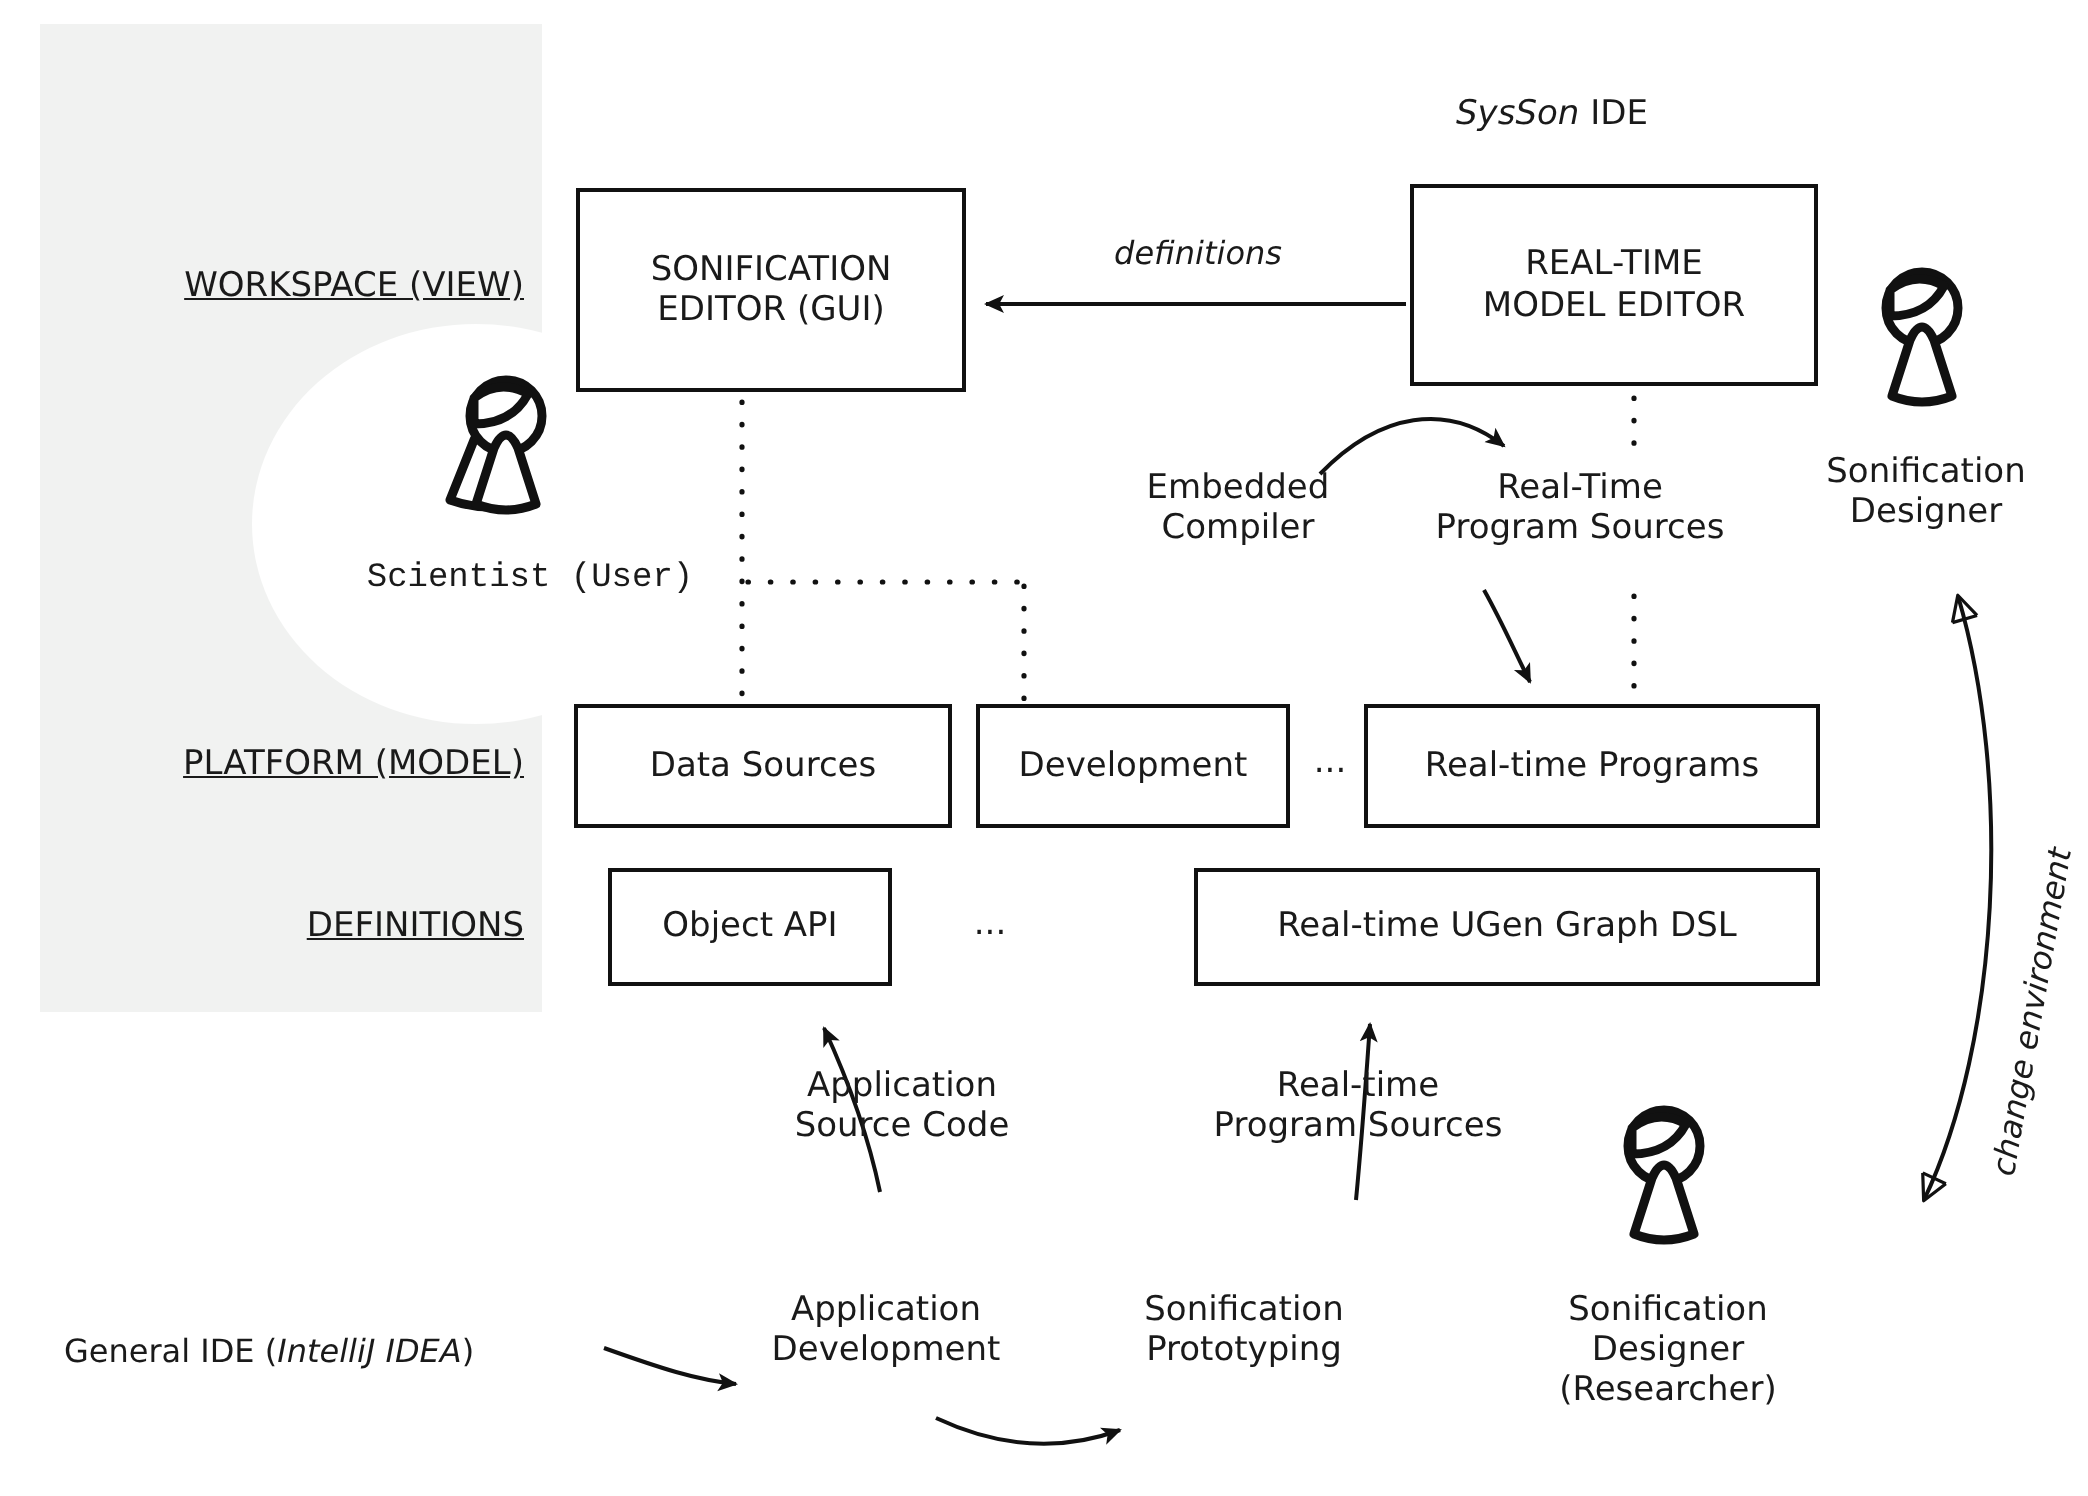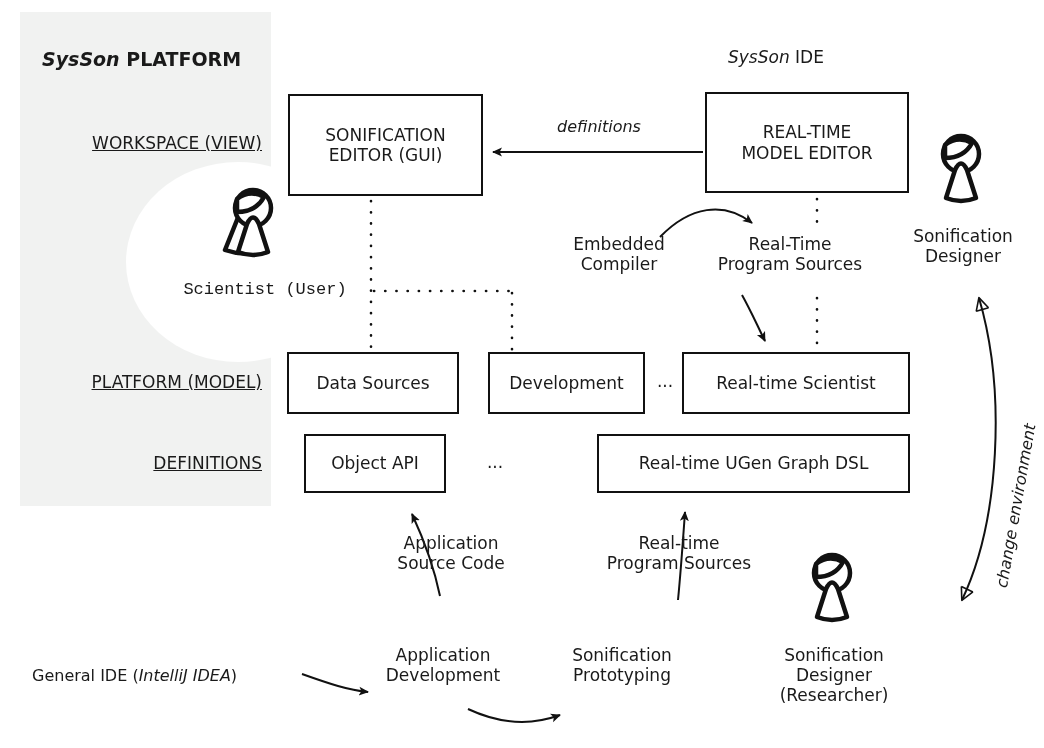--- a/index.html
+++ b/index.html
@@ -76,54 +76,51 @@
         <path d="M14,1.6 L14,14.4" fill="none" stroke="#111" stroke-width="1.6"></path>
       </marker>
       <marker id="openArrowEnd" markerWidth="16" markerHeight="16" refX="14" refY="8" orient="auto" markerUnits="userSpaceOnUse">
         <path d="M2,1.6 L14.4,8 L2,14.4" fill="none" stroke="#111" stroke-width="1.6" stroke-linejoin="round"></path>
         <path d="M2,1.6 L2,14.4" fill="none" stroke="#111" stroke-width="1.6"></path>
       </marker>
     </defs>
     <rect x="20" y="12" width="251" height="494" fill="#f1f2f1" mask="url(#panelMask)"></rect>
   </svg>
 
-  <div class="lbl" style="left:42px; top:26px; font-size:19px; text-align:left;">
-    <span class="bold ital">SysSon</span><span class="bold"> PLATFORM</span>
-  </div>
 
   <div class="lbl" style="left:728px; top:27px; font-size:17px; text-align:center;">
     <span class="ital">SysSon</span><span> IDE</span>
   </div>
 
   <div class="lbl right" style="left:36px; top:133px; width:226px; font-size:17px;">WORKSPACE (VIEW)</div>
   <div class="lbl right" style="left:36px; top:372px; width:226px; font-size:17px;">PLATFORM (MODEL)</div>
   <div class="lbl right" style="left:36px; top:453px; width:226px; font-size:17px;">DEFINITIONS</div>
 
   <div class="node" style="left:288px; top:94px; width:195px; height:102px; font-size:17px;">
     <span style="white-space:pre-line;">SONIFICATION
 EDITOR (GUI)</span>
   </div>
 
   <div class="node" style="left:705px; top:92px; width:204px; height:101px; font-size:17px;">
     <span style="white-space:pre-line;">REAL-TIME
 MODEL EDITOR</span>
   </div>
 
-  <div class="node" style="left:287px; top:352px; width:172px; height:62px; font-size:17px;">
+  <div class="node" style="left:287px; top:352px; width:189px; height:62px; font-size:17px;">
     <span>Data Sources</span>
   </div>
 
   <div class="node" style="left:488px; top:352px; width:157px; height:62px; font-size:17px;">
     <span>Development</span>
   </div>
 
   <div class="lbl" style="left:648px; top:371px; width:34px; font-size:17px;">...</div>
 
   <div class="node" style="left:682px; top:352px; width:228px; height:62px; font-size:17px;">
-    <span>Real-time Scientist</span>
+    <span>Real-time Programs</span>
   </div>
 
   <div class="node" style="left:304px; top:434px; width:142px; height:59px; font-size:17px;">
     <span>Object API</span>
   </div>
 
   <div class="lbl" style="left:478px; top:452px; width:34px; font-size:17px;">...</div>
 
   <div class="node" style="left:597px; top:434px; width:313px; height:59px; font-size:17px;justify-content:center;">
     <span>Real-time UGen Graph DSL</span>

